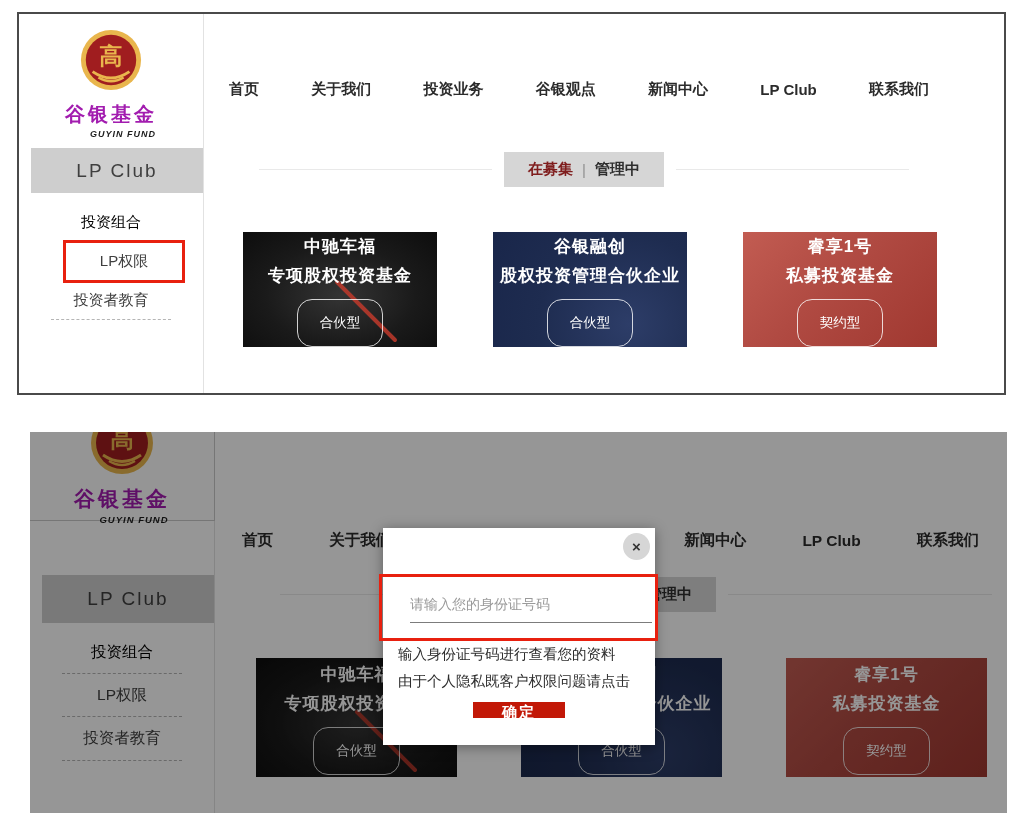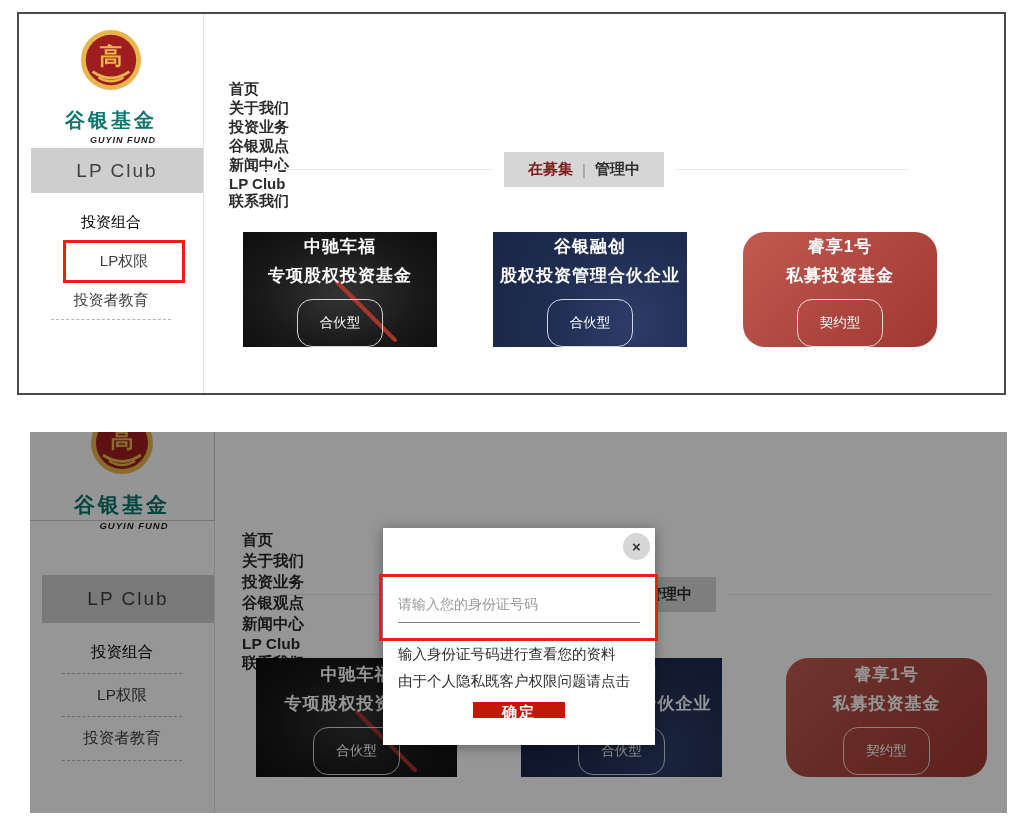--- a/index.html
+++ b/index.html
@@ -3,53 +3,53 @@
 <meta charset="utf-8">
 <style>
   html,body{margin:0;padding:0;background:#fff;}
   body{font-family:"Liberation Sans", sans-serif; -webkit-font-smoothing:antialiased;}
   .stage{position:relative;width:1024px;height:819px;background:#fff;overflow:hidden;}
 
   
   .page{position:absolute;inset:0;background:#fff;}
   .sidebar{position:absolute;left:0;top:0;bottom:0;width:184px;border-right:1px solid #e2e2e2;background:#fff;}
   .logo-block{position:absolute;left:0;width:184px;text-align:center;}
-  .logo-cn{font-size:20px;font-weight:bold;color:#0f766e;letter-spacing:3px;margin-top:11px;}
+  .logo-cn{font-size:20px;font-weight:bold;color:#a21caf;letter-spacing:3px;margin-top:5px;}
   .logo-en{font-size:9px;font-weight:bold;font-style:italic;color:#1c1c1c;letter-spacing:1px;margin-top:1px;padding-left:24px;}
   .lp-bar{position:absolute;left:12px;right:0;background:#cecece;color:#3f3f3f;font-size:19px;
           display:flex;align-items:center;justify-content:center;letter-spacing:2px;}
   .side-item{position:absolute;left:0;right:0;display:flex;align-items:center;justify-content:center;
              font-size:15px;color:#3f3f3f;cursor:pointer;}
   .active-red{color:#000000;text-align:center;}
   .side-sep{position:absolute;left:32px;width:120px;border-top:1px dashed #b5b5b5;}
   .si-box{position:absolute;border:3px solid #e8200f;display:flex;align-items:center;justify-content:center;}
 
-  .top-nav{position:absolute;display:flex;justify-content:space-between;
-           font-size:15px;font-weight:bold;color:#2b2b2b;flex-direction:column;}
+  .top-nav{position:absolute;display:flex;justify-content:space-between;align-items:center;
+           font-size:15px;font-weight:bold;color:#2b2b2b;}
   .top-nav span{cursor:pointer;white-space:nowrap;}
 
   .tab-row{position:absolute;display:flex;align-items:center;}
   .tab-line{flex:1;height:1px;background:#e9e9e9;}
   .tab-box{background:#d6d6d6;padding:8px 24px;margin:0 12px;font-size:15px;font-weight:bold;
            color:#2f2f2f;white-space:nowrap;display:flex;align-items:center;}
   .tab-active{color:#7f1d1d;cursor:pointer;}
   .tab-sep{color:#8f8f8f;margin:0 9px;font-weight:normal;}
   .tab-inactive{cursor:pointer;}
 
   .cards{position:absolute;display:flex;}
   .card{display:flex;flex-direction:column;align-items:center;justify-content:center;color:#fff;
         position:relative;overflow:hidden;cursor:pointer;}
   .card-t{font-size:17px;font-weight:bold;line-height:29px;letter-spacing:1px;position:relative;z-index:2;text-align:center;}
   .badge{margin-top:9px;border:1px solid rgba(255,255,255,.8);border-radius:15px;padding:14px 22px;
          font-size:13.5px;position:relative;z-index:2;}
   .card-dark{background:radial-gradient(ellipse at 50% 55%, #343434 0%, #1a1a1a 55%, #0d0d0d 100%);}
   .card-dark::after{content:'';position:absolute;width:86px;height:4px;background:#c0392b;
                     transform:rotate(45deg);right:28px;bottom:34px;opacity:.85;border-radius:2px;}
   .card-navy{background:radial-gradient(circle at 70% 80%, #2d3d68 0%, #1e2c50 55%, #19264a 100%);}
-  .card-red{background:linear-gradient(135deg,#c25c52 0%,#b04a42 45%,#a03830 100%);border-radius:22px;}
+  .card-red{background:linear-gradient(135deg,#c25c52 0%,#b04a42 45%,#a03830 100%);}
 
   
   .panel-top{position:absolute;left:17px;top:12px;width:985px;height:379px;border:2px solid #4a4a4a;background:#fff;}
   .pt .logo-block{top:14px;}
   .pt .logo-svg{width:64px;height:64px;}
   .pt .lp-bar{top:134px;height:45px;}
   .pt .si-0{top:192px;height:32px;}
   .pt .si-box{left:44px;top:226px;width:116px;height:37px;}
   .pt .si-2{top:270px;height:32px;}
   .pt .sep-c{top:305px;}
@@ -80,21 +80,21 @@
   
   .modal{position:absolute;left:353px;top:96px;width:272px;height:217px;background:#fff;z-index:30;
          box-shadow:0 2px 12px rgba(0,0,0,.38);}
   .modal-close{position:absolute;top:5px;right:5px;width:27px;height:27px;border-radius:50%;
                background:#d6d6d6;color:#333;font-size:15px;font-weight:bold;border:none;
                display:flex;align-items:center;justify-content:center;cursor:pointer;line-height:1;z-index:33;}
   .modal-title{position:absolute;top:18px;left:0;right:0;text-align:center;font-size:16.5px;
                color:#3a3a3a;font-weight:600;letter-spacing:1px;}
   .modal-annotation{position:absolute;left:-4px;right:-3px;top:46px;height:61px;border:3px solid #e8200f;
                     z-index:32;pointer-events:none;}
-  .modal-input{position:absolute;left:15px;right:15px;width:calc(100% - 30px);top:68px;border:0;
+  .modal-input{position:absolute;left:27px;right:15px;width:calc(100% - 30px);top:68px;border:0;
                border-bottom:1px solid #7c7c7c;font-size:14px;color:#c2410c;padding:0 0 10px 0;
                background:transparent;outline:none;font-family:"Liberation Sans",sans-serif;}
   .modal-input::placeholder{color:#9a9a9a;}
   .modal-note{position:absolute;left:15px;right:10px;top:113px;font-size:14.5px;line-height:27px;color:#2e2e2e;}
   .modal-confirm{position:absolute;top:174px;left:50%;transform:translateX(-50%);width:92px;height:16px;
                  background:#c21807;color:#fff;font-size:15px;font-weight:bold;border:none;
                  letter-spacing:2px;cursor:pointer;font-family:"Liberation Sans",sans-serif;}
 </style>
 </head>
 <body>

